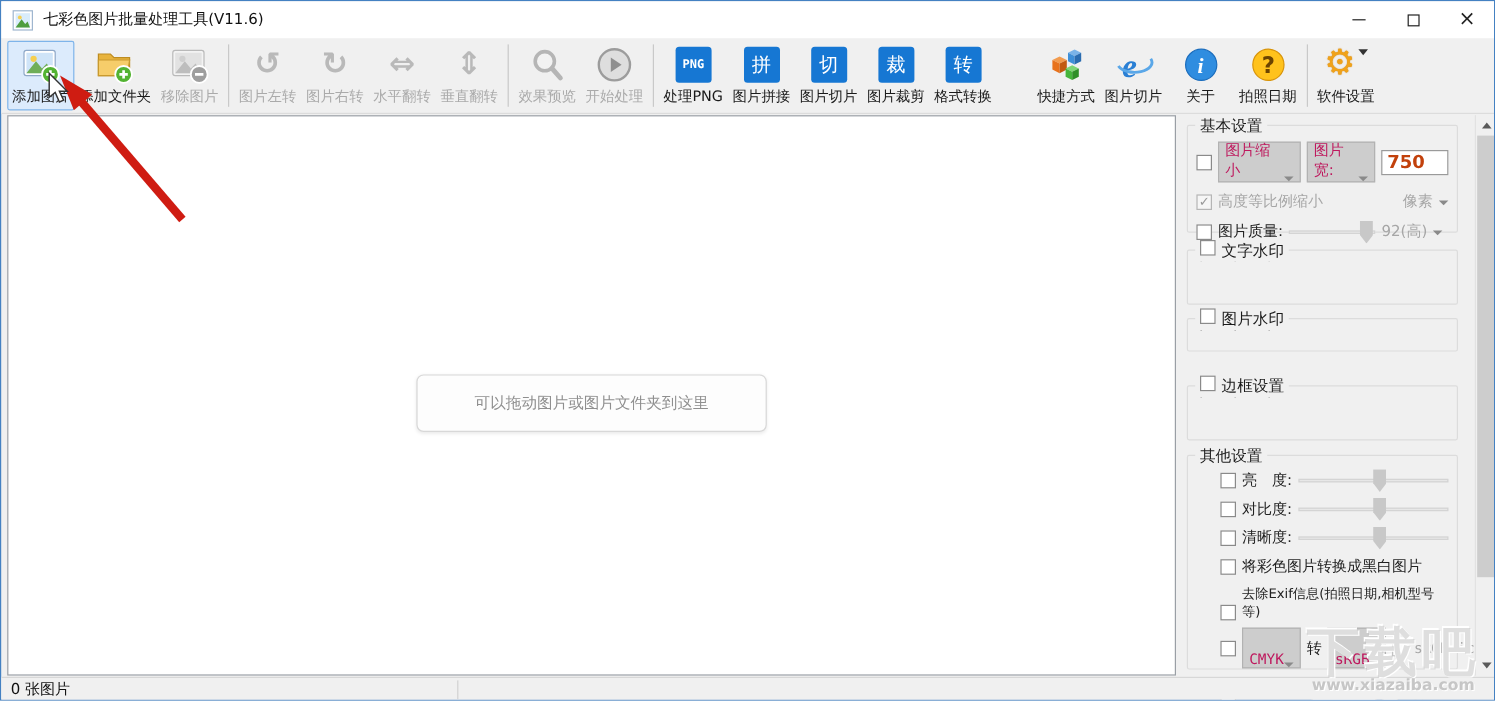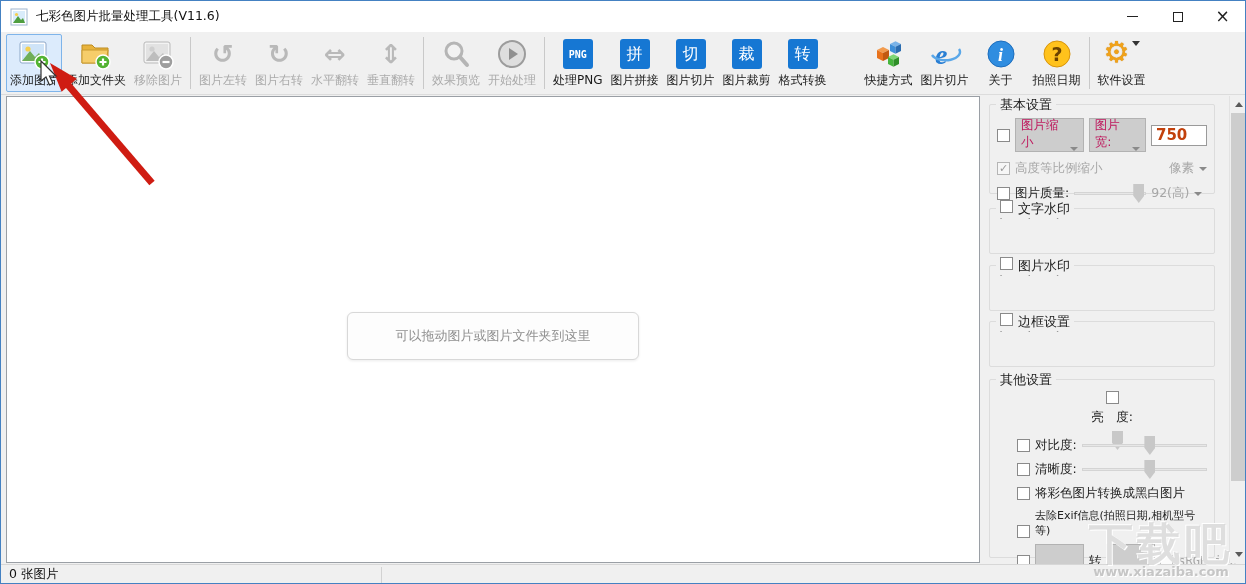--- a/index.html
+++ b/index.html
@@ -323,42 +323,42 @@
     </div>
 
     <div class="fieldset" style="top:113px; height:46px;">
       <div class="legend">
         <span class="cb"></span>
         <span>文字水印</span>
       </div>
       <div class="dots">· · ·</div>
     </div>
 
-    <div class="fieldset" style="top:170px; height:46px;">
+    <div class="fieldset" style="top:170px; height:28px;">
       <div class="legend">
         <span class="cb"></span>
         <span>图片水印</span>
       </div>
       <div class="dots">· · ·</div>
     </div>
 
     <div class="fieldset" style="top:226px; height:46px;">
       <div class="legend">
         <span class="cb"></span>
         <span>边框设置</span>
       </div>
       <div class="dots">· · ·</div>
     </div>
 
     <div class="fieldset" style="top:284px; height:179px;padding-left:20px;">
       <div class="legend">
         <span>其他设置</span>
       </div>
 
-      <div class="row" style="margin-top:11px;flex-direction:column;">
+      <div class="row" style="margin-top:11px;">
         <span class="cb"></span>
         <span>亮　度:</span>
         <div class="slider">
           <div class="track"></div>
             <div class="thumb" style="left:50%;"></div>
         </div>
       </div>
       <div class="row" style="margin-top:5px;">
         <span class="cb"></span>
         <span>对比度:</span>

